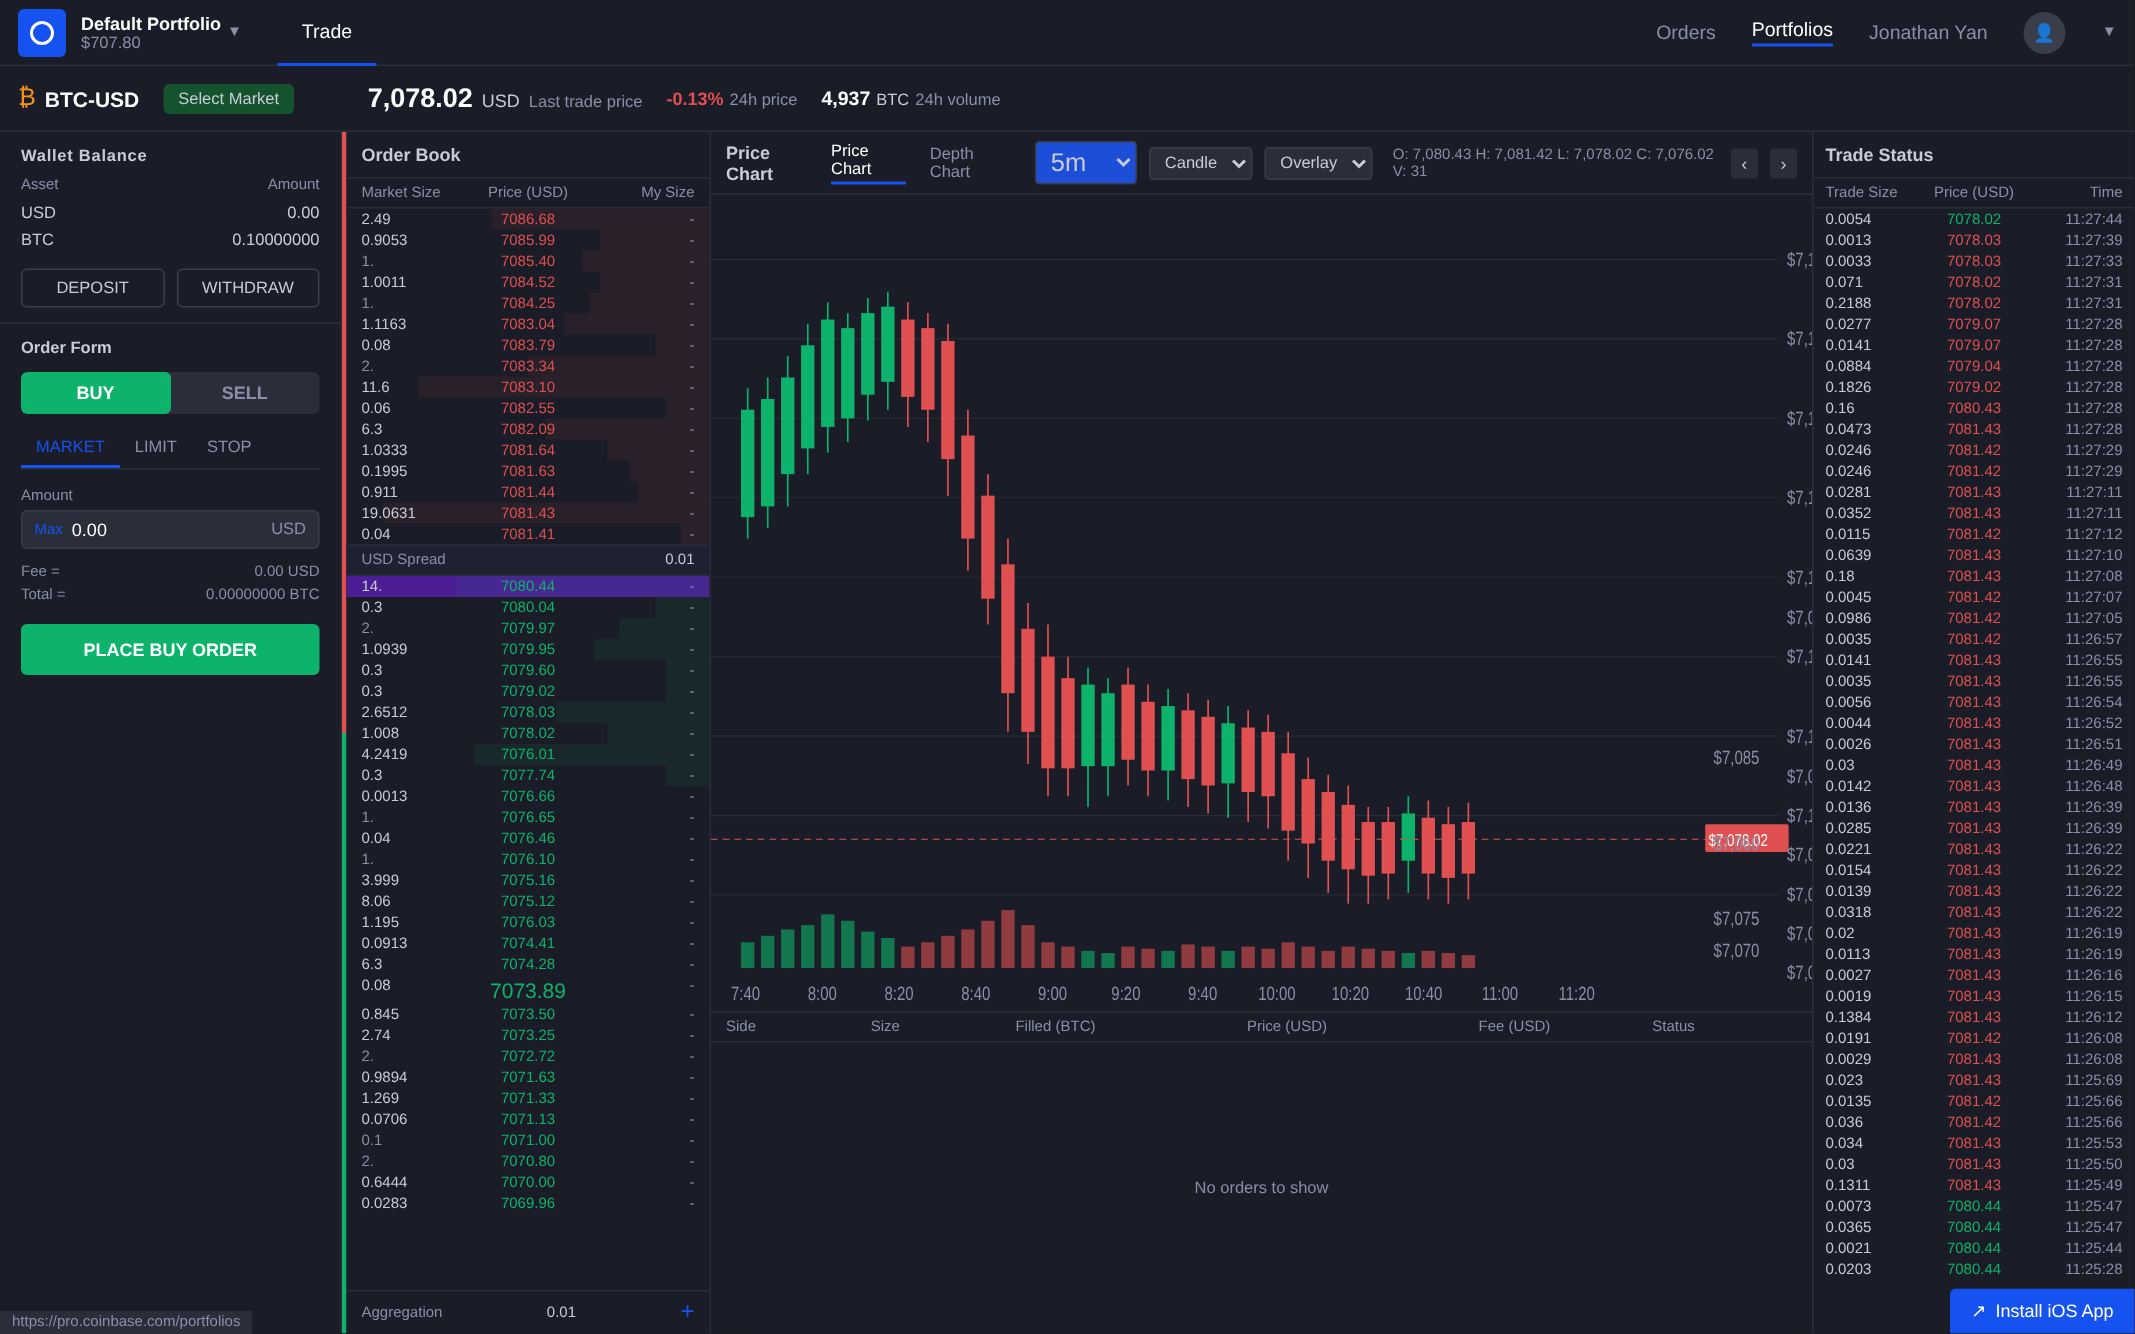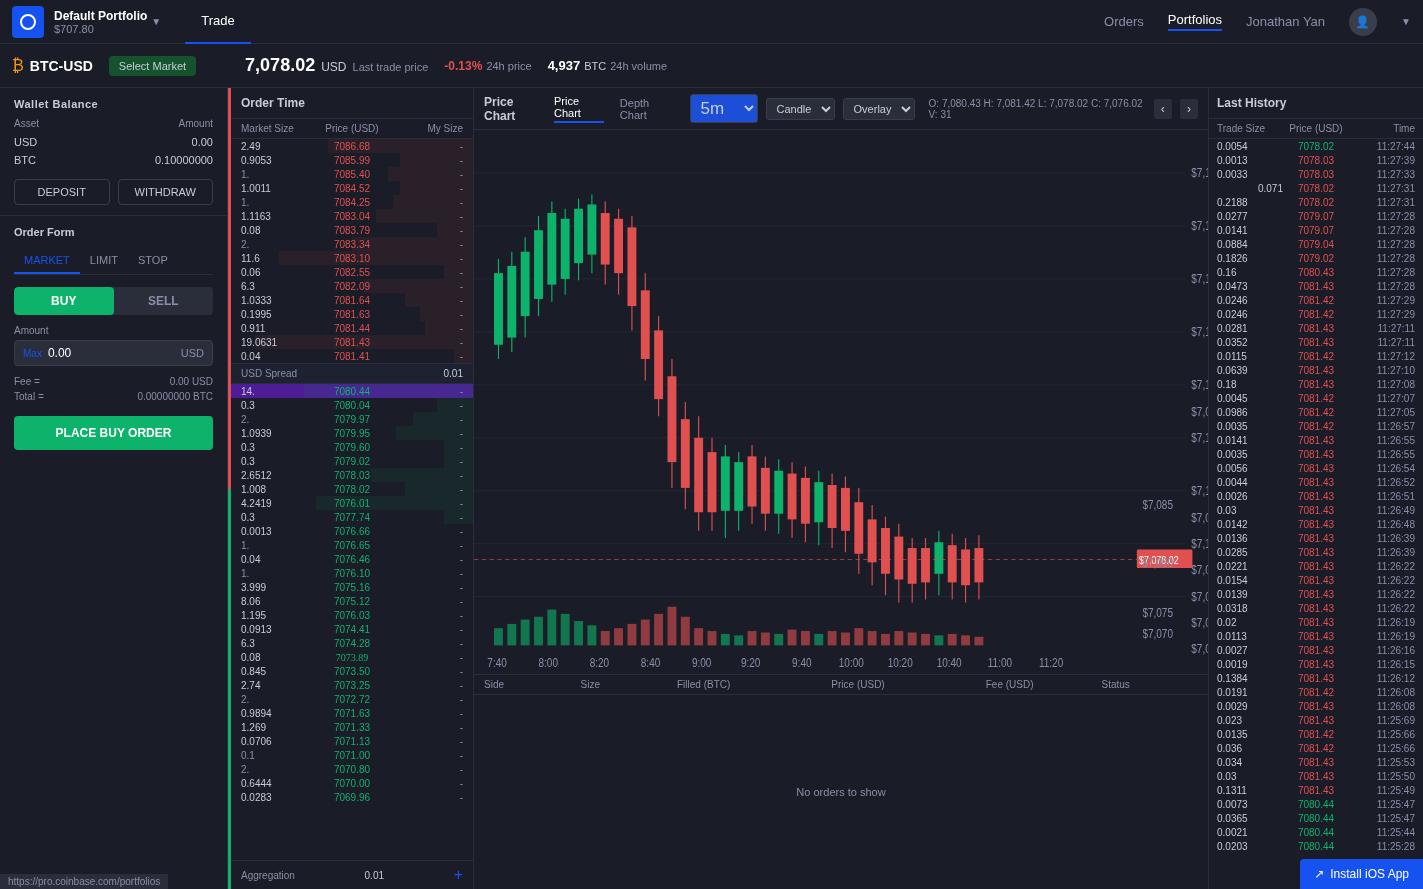--- a/index.html
+++ b/index.html
@@ -76,28 +76,28 @@
         <span style="color:#c8ccd8; font-size:11px;">0.10000000</span>
       </div>
       <div style="display:flex; gap:8px; margin-top:10px;">
         <button style="flex:1; background:transparent; border:1px solid #3a3d4a; color:#c8ccd8; padding:6px; border-radius:4px; cursor:pointer; font-size:11px; display:flex; align-items:center; justify-content:center; gap:4px;">DEPOSIT</button>
         <button style="flex:1; background:transparent; border:1px solid #3a3d4a; color:#c8ccd8; padding:6px; border-radius:4px; cursor:pointer; font-size:11px; display:flex; align-items:center; justify-content:center; gap:4px;">WITHDRAW</button>
       </div>
     </div>
 
     <div style="padding:10px 14px; flex:1; overflow-y:auto;">
       <div style="font-size:11px; font-weight:700; color:#c8ccd8; margin-bottom:10px;">Order Form</div>
+      <div style="display:flex; background:#2a2d3a; border-radius:4px; margin-bottom:10px; overflow:hidden;">
+        <div style="flex:1; padding:7px; text-align:center; cursor:pointer; font-size:12px; font-weight:700; background:#0db36b; color:#fff; border-radius:4px;">BUY</div>
+        <div style="flex:1; padding:7px; text-align:center; cursor:pointer; font-size:12px; font-weight:700; color:#8a8fa8;">SELL</div>
+      </div>
       <div style="display:flex; border-bottom:1px solid #2a2d3a; margin-bottom:12px;">
         <div style="padding:6px 10px; cursor:pointer; font-size:11px; color:#1652f0; border-bottom:2px solid #1652f0;">MARKET</div>
         <div style="padding:6px 10px; cursor:pointer; font-size:11px; color:#8a8fa8;">LIMIT</div>
         <div style="padding:6px 10px; cursor:pointer; font-size:11px; color:#8a8fa8;">STOP</div>
-      </div>
-      <div style="display:flex; background:#2a2d3a; border-radius:4px; margin-bottom:10px; overflow:hidden;">
-        <div style="flex:1; padding:7px; text-align:center; cursor:pointer; font-size:12px; font-weight:700; background:#0db36b; color:#fff; border-radius:4px;">BUY</div>
-        <div style="flex:1; padding:7px; text-align:center; cursor:pointer; font-size:12px; font-weight:700; color:#8a8fa8;">SELL</div>
       </div>
       <div style="margin-bottom:10px;">
         <div style="color:#8a8fa8; font-size:10px; margin-bottom:4px;">Amount</div>
         <div style="display:flex; align-items:center; background:#2a2d3a; border:1px solid #3a3d4a; border-radius:4px; padding:5px 8px;">
           <span style="color:#1652f0; font-size:10px; cursor:pointer; margin-right:6px;">Max</span>
           <input type="text" value="0.00" style="background: transparent; border: none; color: rgb(255, 255, 255); flex: 1 1 0%; font-size: 12px; outline: none; width: 60px;">
           <span style="color:#8a8fa8; font-size:11px;">USD</span>
         </div>
       </div>
       <div style="display:flex; justify-content:space-between; font-size:10px; color:#8a8fa8; margin-bottom:4px;">
@@ -109,21 +109,21 @@
         <span>0.00000000 BTC</span>
       </div>
       <button style="width:100%; background:#0db36b; border:none; color:#fff; padding:10px; border-radius:4px; cursor:pointer; font-size:12px; font-weight:700; margin-top:4px;">PLACE BUY ORDER</button>
     </div>
   </div>
 
   <div style="width:3px; background:linear-gradient(to bottom, #e05050 50%, #0db36b 50%); flex-shrink:0;"></div>
 
   <div style="width:243px; background:#1a1d27; border-right:1px solid #2a2d3a; flex-shrink:0; overflow:hidden; display:flex; flex-direction:column;">
     <div style="padding:8px 10px; border-bottom:1px solid #2a2d3a;">
-      <span style="font-size:12px; font-weight:700; color:#c8ccd8;">Order Time</span>
+      <span style="font-size:12px; font-weight:700; color:#c8ccd8;">Order Book</span>
     </div>
     <div style="display:flex; justify-content:space-between; padding:4px 10px; border-bottom:1px solid #2a2d3a;">
       <span style="color:#8a8fa8; font-size:10px; flex:1;">Market Size</span>
       <span style="color:#8a8fa8; font-size:10px; flex:1; text-align:center;">Price (USD)</span>
       <span style="color:#8a8fa8; font-size:10px; flex:1; text-align:right;">My Size</span>
     </div>
 
     <div style="overflow:hidden;">
       <div style="display:flex; justify-content:space-between; padding:1.5px 10px; position:relative;">
         <div style="position:absolute; right:0; top:0; height:100%; width:60%; background:rgba(224,80,80,0.08); z-index:0;"></div>
@@ -329,21 +329,21 @@
         <span style="color:#0db36b; font-size:10px; flex:1; text-align:center;">7074.41</span>
         <span style="color:#8a8fa8; font-size:10px; flex:1; text-align:right;">-</span>
       </div>
       <div style="display:flex; justify-content:space-between; padding:1.5px 10px;">
         <span style="color:#c8ccd8; font-size:10px; flex:1;">6.3</span>
         <span style="color:#0db36b; font-size:10px; flex:1; text-align:center;">7074.28</span>
         <span style="color:#8a8fa8; font-size:10px; flex:1; text-align:right;">-</span>
       </div>
       <div style="display:flex; justify-content:space-between; padding:1.5px 10px;">
         <span style="color:#c8ccd8; font-size:10px; flex:1;">0.08</span>
-        <span style="color:#0db36b; font-size:10px; flex:1; text-align:center;font-family:Liberation Serif, serif;">7073.89</span>
+        <span style="color:#0db36b; font-size:14px; flex:1; text-align:center;">7073.89</span>
         <span style="color:#8a8fa8; font-size:10px; flex:1; text-align:right;">-</span>
       </div>
       <div style="display:flex; justify-content:space-between; padding:1.5px 10px;">
         <span style="color:#c8ccd8; font-size:10px; flex:1;">0.845</span>
         <span style="color:#0db36b; font-size:10px; flex:1; text-align:center;">7073.50</span>
         <span style="color:#8a8fa8; font-size:10px; flex:1; text-align:right;">-</span>
       </div>
       <div style="display:flex; justify-content:space-between; padding:1.5px 10px;">
         <span style="color:#c8ccd8; font-size:10px; flex:1;">2.74</span>
         <span style="color:#0db36b; font-size:10px; flex:1; text-align:center;">7073.25</span>
@@ -640,21 +640,21 @@
         <span style="color:#8a8fa8; font-size:10px; flex:0.5;">Status</span>
       </div>
       <div style="display:flex; align-items:center; justify-content:center; flex:1; color:#8a8fa8; font-size:11px;">
         <span>No orders to show</span>
       </div>
     </div>
   </div>
 
   <div style="width:215px; background:#1a1d27; border-left:1px solid #2a2d3a; flex-shrink:0; display:flex; flex-direction:column; overflow:hidden;">
     <div style="padding:8px 8px; border-bottom:1px solid #2a2d3a; flex-shrink:0;">
-      <span style="font-size:12px; font-weight:700; color:#c8ccd8;">Last History</span>
+      <span style="font-size:12px; font-weight:700; color:#c8ccd8;">Trade Status</span>
     </div>
     <div style="display:flex; justify-content:space-between; padding:4px 8px; border-bottom:1px solid #2a2d3a; flex-shrink:0;">
       <span style="color:#8a8fa8; font-size:10px; flex:1;">Trade Size</span>
       <span style="color:#8a8fa8; font-size:10px; flex:1; text-align:center;">Price (USD)</span>
       <span style="color:#8a8fa8; font-size:10px; flex:1; text-align:right;">Time</span>
     </div>
     <div style="flex:1; overflow-y:auto;" id="trade-rows">
     <div style="display: flex; justify-content: space-between; padding: 1.5px 8px;">
           <span style="color: rgb(200, 204, 216); font-size: 10px; flex: 1 1 0%;">0.0054</span>
           <span style="color: rgb(13, 179, 107); font-size: 10px; flex: 1 1 0%; text-align: center;">7078.02</span>
@@ -664,21 +664,21 @@
           <span style="color: rgb(200, 204, 216); font-size: 10px; flex: 1 1 0%;">0.0013</span>
           <span style="color: rgb(224, 80, 80); font-size: 10px; flex: 1 1 0%; text-align: center;">7078.03</span>
           <span style="color: rgb(138, 143, 168); font-size: 10px; flex: 1 1 0%; text-align: right;">11:27:39</span>
         </div>
         <div style="display: flex; justify-content: space-between; padding: 1.5px 8px;">
           <span style="color: rgb(200, 204, 216); font-size: 10px; flex: 1 1 0%;">0.0033</span>
           <span style="color: rgb(224, 80, 80); font-size: 10px; flex: 1 1 0%; text-align: center;">7078.03</span>
           <span style="color: rgb(138, 143, 168); font-size: 10px; flex: 1 1 0%; text-align: right;">11:27:33</span>
         </div>
         <div style="display: flex; justify-content: space-between; padding: 1.5px 8px;">
-          <span style="color: rgb(200, 204, 216); font-size: 10px; flex: 1 1 0%; text-align: right;">0.071</span>
+          <span style="color: rgb(200, 204, 216); font-size: 10px; flex: 1 1 0%;">0.071</span>
           <span style="color: rgb(224, 80, 80); font-size: 10px; flex: 1 1 0%; text-align: center;">7078.02</span>
           <span style="color: rgb(138, 143, 168); font-size: 10px; flex: 1 1 0%; text-align: right;">11:27:31</span>
         </div>
         <div style="display: flex; justify-content: space-between; padding: 1.5px 8px;">
           <span style="color: rgb(200, 204, 216); font-size: 10px; flex: 1 1 0%;">0.2188</span>
           <span style="color: rgb(224, 80, 80); font-size: 10px; flex: 1 1 0%; text-align: center;">7078.02</span>
           <span style="color: rgb(138, 143, 168); font-size: 10px; flex: 1 1 0%; text-align: right;">11:27:31</span>
         </div>
         <div style="display: flex; justify-content: space-between; padding: 1.5px 8px;">
           <span style="color: rgb(200, 204, 216); font-size: 10px; flex: 1 1 0%;">0.0277</span>

